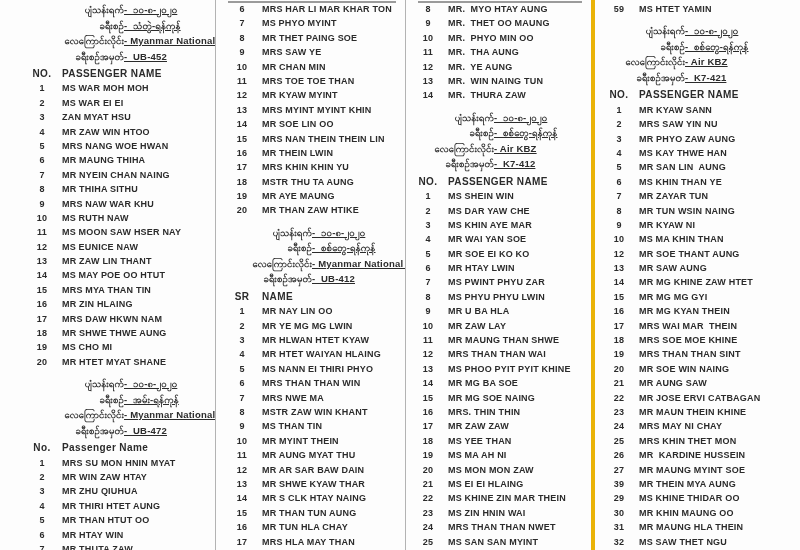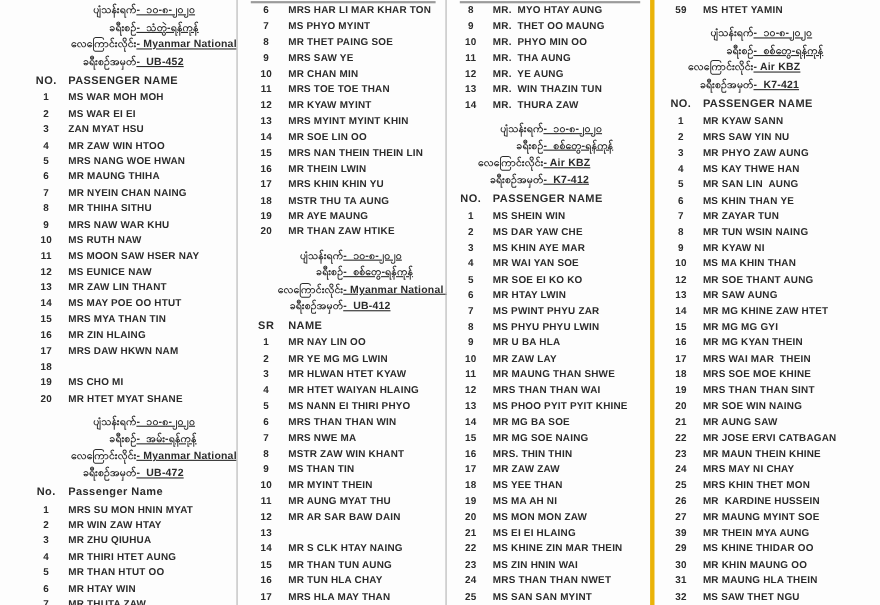--- a/index.html
+++ b/index.html
@@ -121,20 +121,21 @@
         <div class="trow">
           <span class="tno">16</span>
           <span class="tname">MR ZIN HLAING</span>
         </div>
         <div class="trow">
           <span class="tno">17</span>
           <span class="tname">MRS DAW HKWN NAM</span>
         </div>
         <div class="trow">
           <span class="tno">18</span>
+          <span class="tname">MR SHWE THWE AUNG</span>
         </div>
         <div class="trow">
           <span class="tno">19</span>
           <span class="tname">MS CHO MI</span>
         </div>
         <div class="trow">
           <span class="tno">20</span>
           <span class="tname">MR HTET MYAT SHANE</span>
         </div>
       </div>
@@ -296,20 +297,21 @@
         <div class="trow">
           <span class="tno">11</span>
           <span class="tname">MR AUNG MYAT THU</span>
         </div>
         <div class="trow">
           <span class="tno">12</span>
           <span class="tname">MR AR SAR BAW DAIN</span>
         </div>
         <div class="trow">
           <span class="tno">13</span>
+          <span class="tname">MR SHWE KYAW THAR</span>
         </div>
         <div class="trow">
           <span class="tno">14</span>
           <span class="tname">MR S CLK HTAY NAING</span>
         </div>
         <div class="trow">
           <span class="tno">15</span>
           <span class="tname">MR THAN TUN AUNG</span>
         </div>
         <div class="trow">
@@ -339,21 +341,21 @@
         <div class="trow">
           <span class="tno">11</span>
           <span class="tname">MR.  THA AUNG</span>
         </div>
         <div class="trow">
           <span class="tno">12</span>
           <span class="tname">MR.  YE AUNG</span>
         </div>
         <div class="trow">
           <span class="tno">13</span>
-          <span class="tname">MR.  WIN THAZIN TUN</span>
+          <span class="tname">MR.  WIN NAING TUN</span>
         </div>
         <div class="trow">
           <span class="tno">14</span>
           <span class="tname">MR.  THURA ZAW</span>
         </div>
       </div>
       <div class="sec-header">
         <div class="hline"><span class="hlabel">ပျံသန်းရက်</span><span class="hvalue">-  ၁၀-၈-၂၀၂၀</span></div>
         <div class="hline"><span class="hlabel">ခရီးစဉ်</span><span class="hvalue">-  စစ်တွေ-ရန်ကုန်</span></div>
         <div class="hline"><span class="hlabel">လေကြောင်းလိုင်း</span><span class="hvalue">- Air KBZ</span></div>

